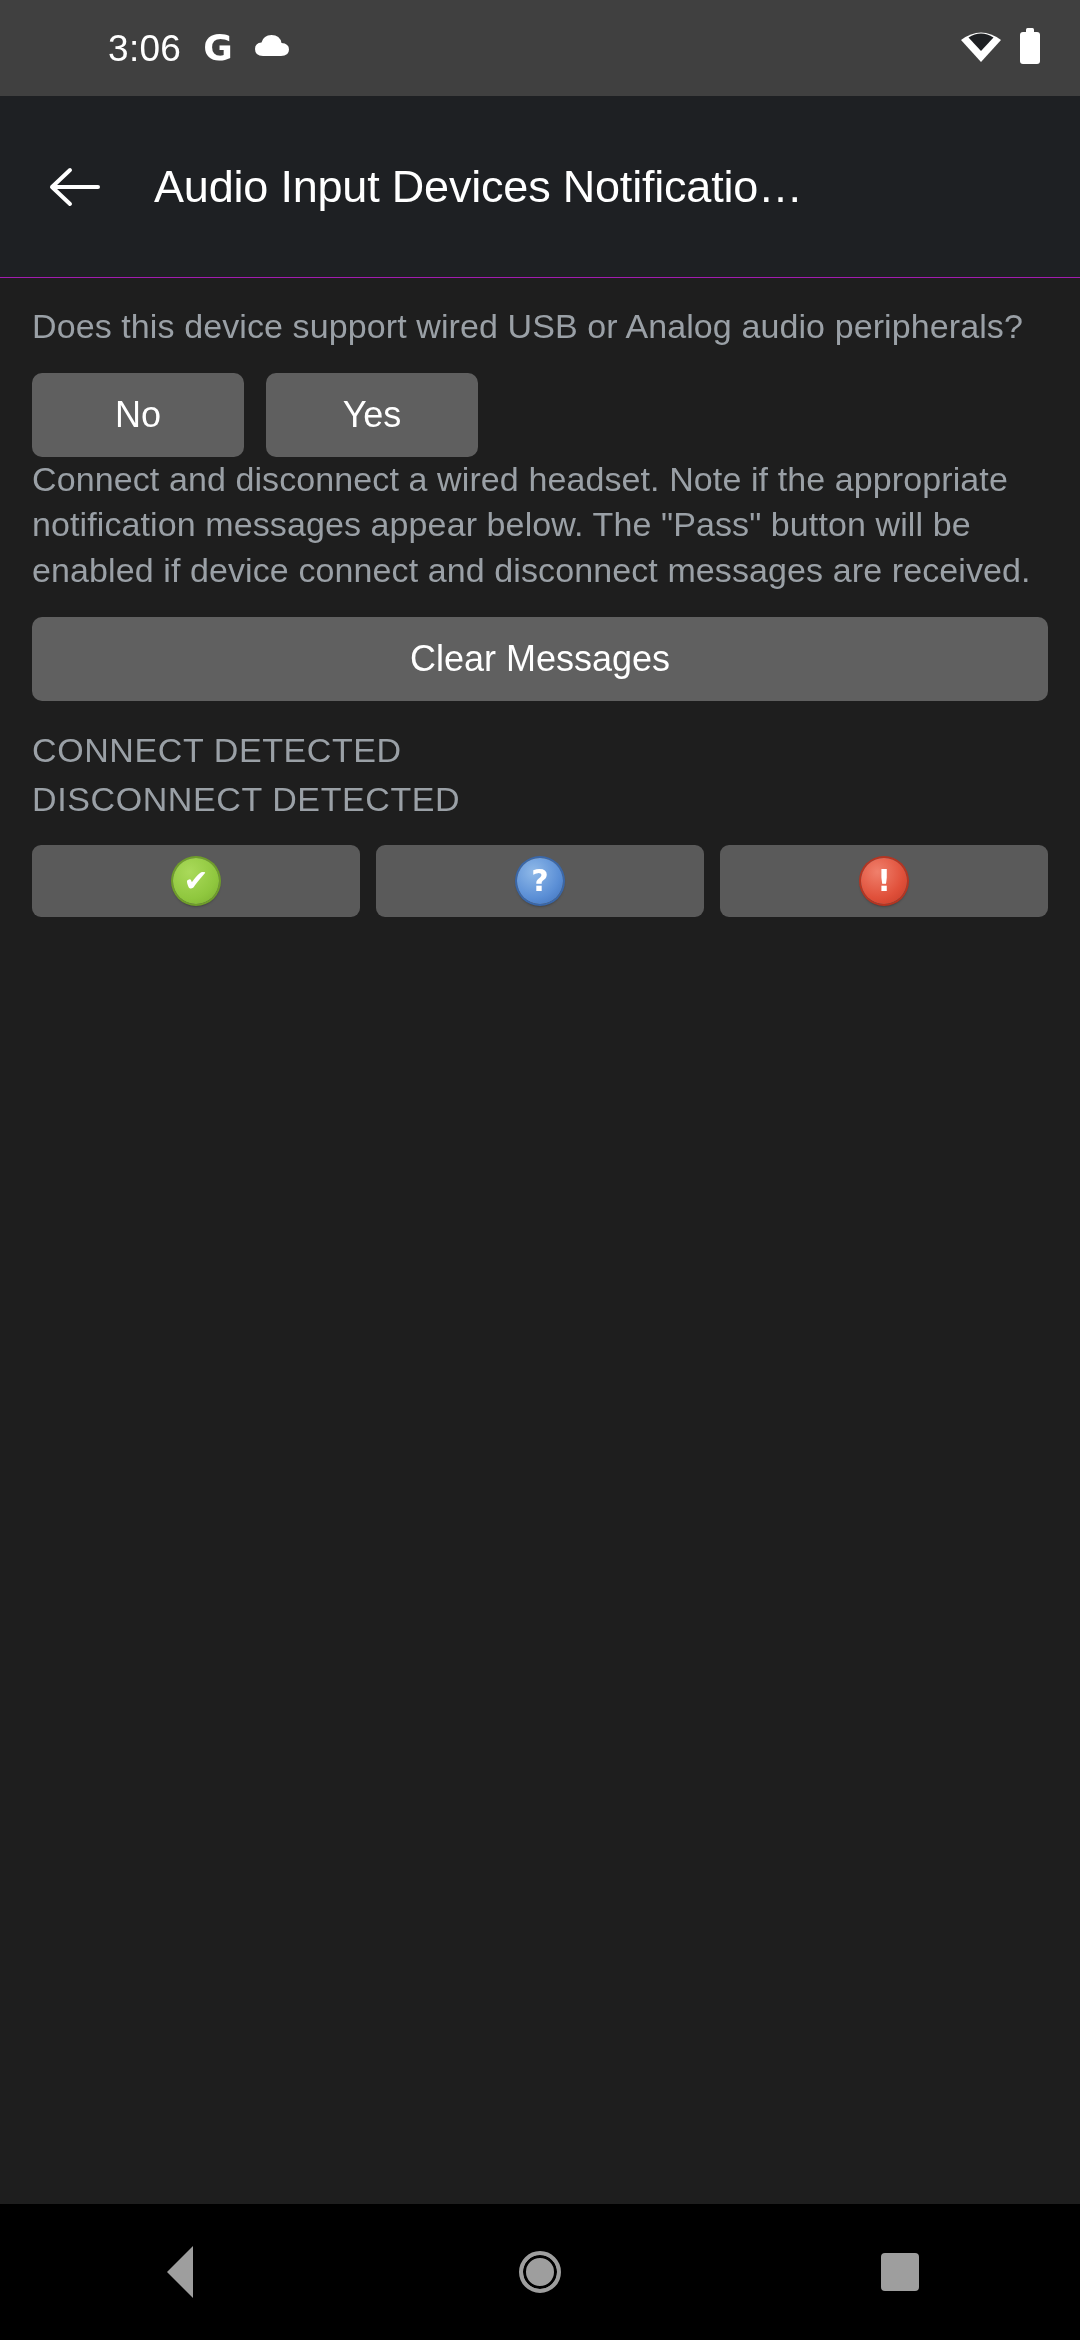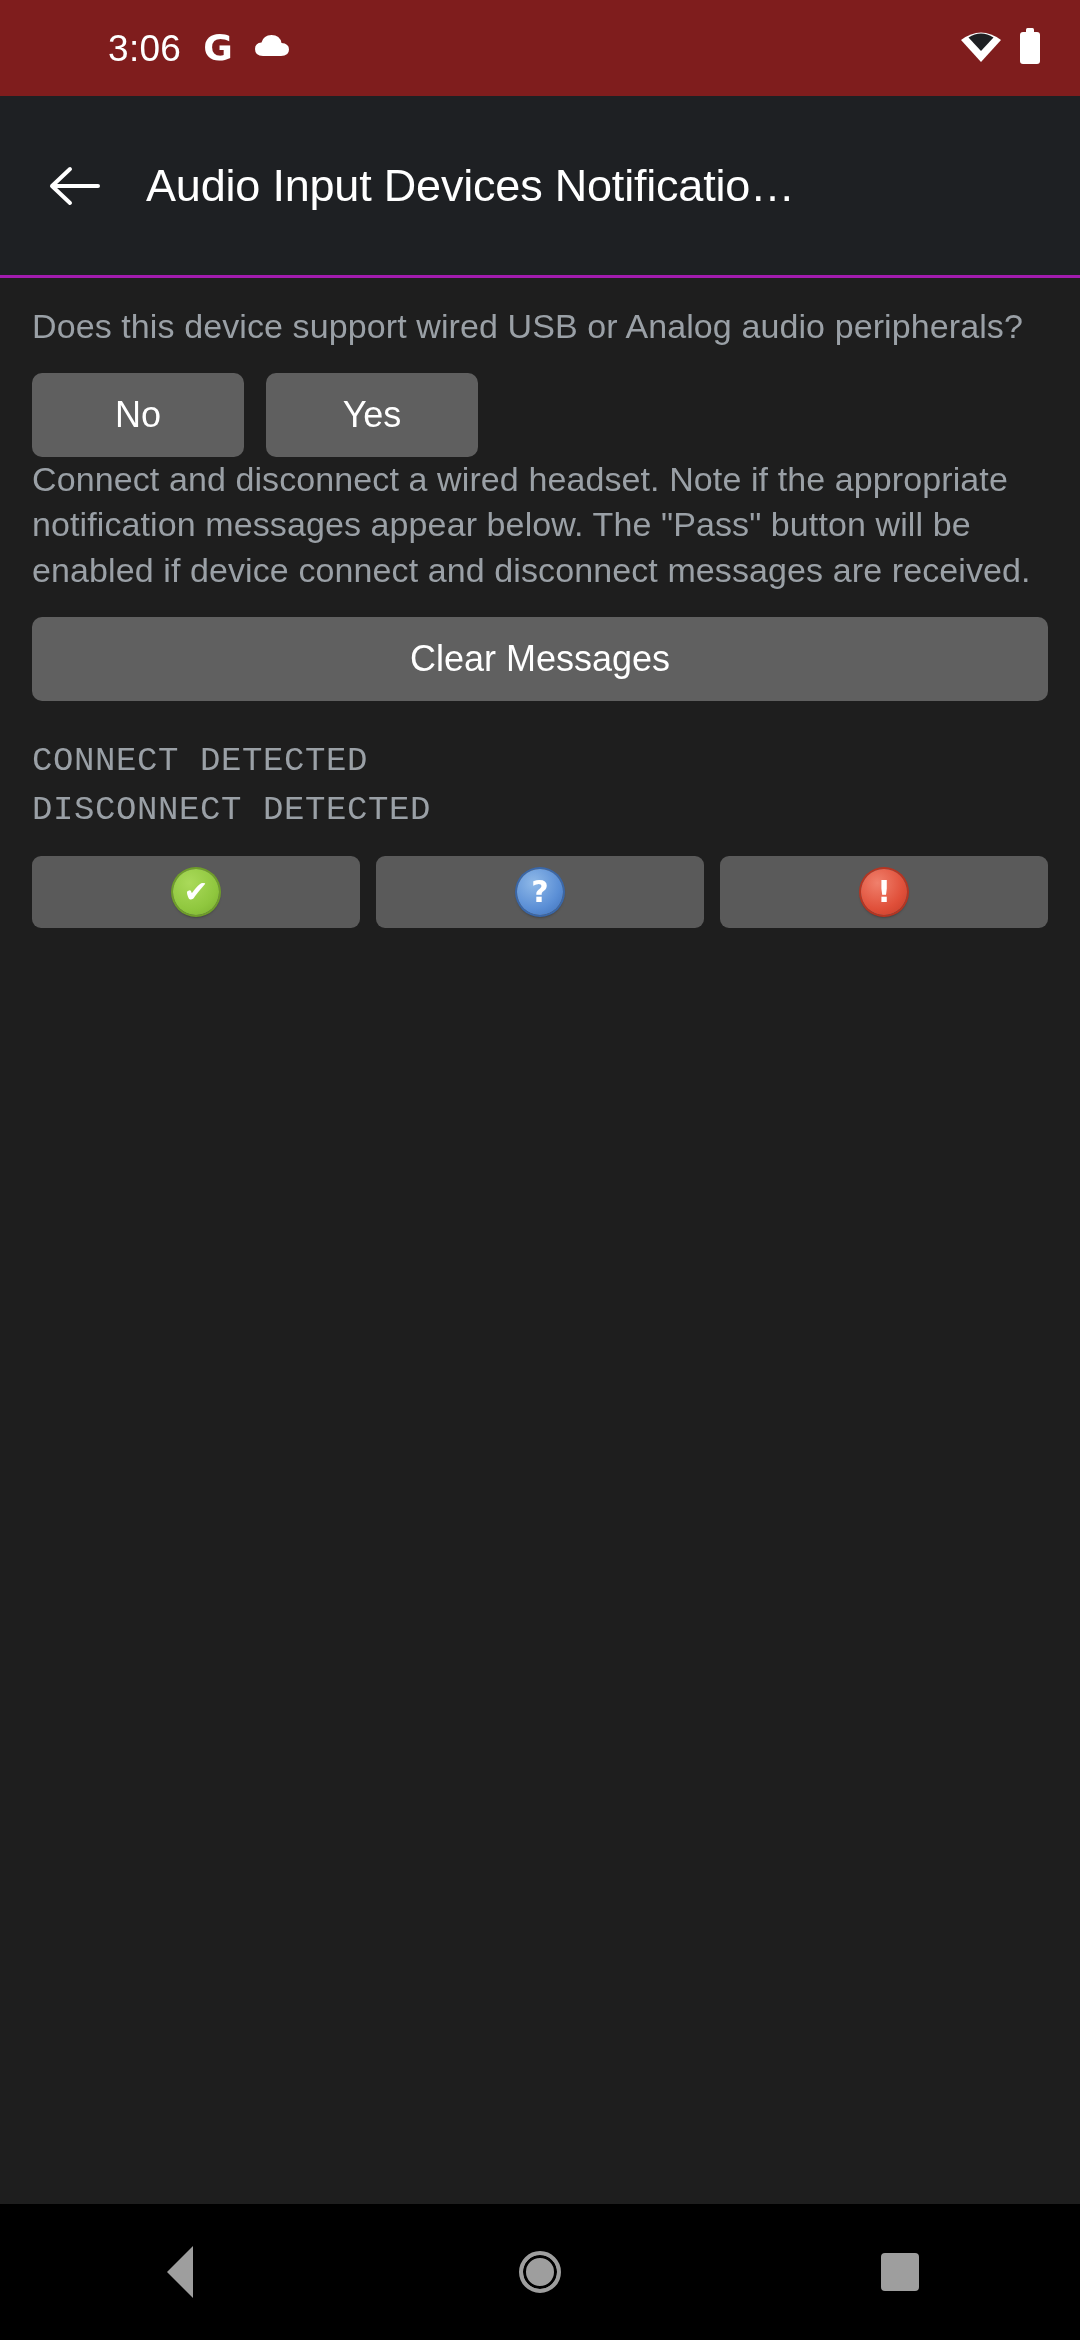--- a/index.html
+++ b/index.html
@@ -17,21 +17,21 @@
     width: 1080px;
     height: 2340px;
     background: #1e1e1e;
     display: flex;
     flex-direction: column;
   }
 
   
   .status-bar {
     height: 96px;
-    background: #7f1d1d;
+    background: #404040;
     display: flex;
     align-items: center;
     justify-content: space-between;
     padding: 0 38px 0 0;
     flex: 0 0 auto;
   }
   .status-left {
     display: flex;
     align-items: center;
     gap: 22px;
@@ -55,22 +55,23 @@
     align-items: center;
     gap: 16px;
   }
 
   
   .app-bar {
     height: 182px;
     background: #1e2023;
     display: flex;
     align-items: center;
-    border-bottom: 3px solid #a21caf;
+    border-bottom: 1px solid #a21caf;
     flex: 0 0 auto;
+    gap: 8px;
   }
   .back-button {
     width: 104px;
     display: flex;
     align-items: center;
     justify-content: center;
     margin-left: 22px;
     cursor: pointer;
   }
   .app-title {
@@ -127,22 +128,21 @@
     border: none;
     border-radius: 10px;
     height: 84px;
     font-size: 36px;
     font-family: Liberation Sans, sans-serif;
     margin-top: 24px;
     cursor: pointer;
   }
 
   .log-area {
-    margin-top: 36px;
-    font-family: Liberation Mono, monospace;
+    margin-top: 25px;
   }
   .log-line {
     color: #9aa0a6;
     font-size: 34px;
     line-height: 1.2;
     letter-spacing: 0.6px;
     padding: 4px 0;
   }
 
   

